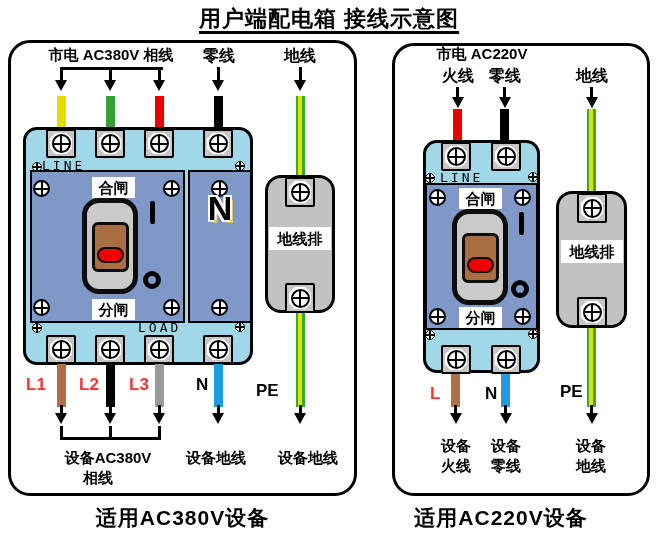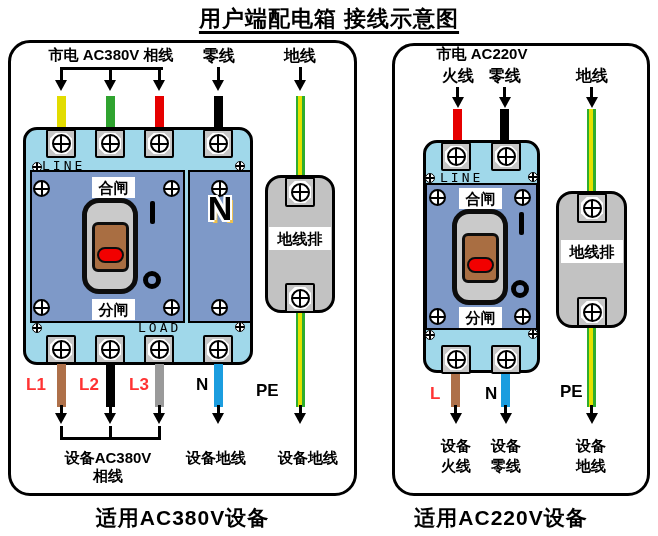--- a/index.html
+++ b/index.html
@@ -149,21 +149,21 @@
     <div class="vl" style="left:158px;top:426px;height:14px;"></div>
     <div class="hl" style="left:60px;top:437px;width:101px;"></div>
 
     <div class="lbl f17 red" style="left:26px;top:375px;">L1</div>
     <div class="lbl f17 red" style="left:79px;top:375px;">L2</div>
     <div class="lbl f17 red" style="left:129px;top:375px;">L3</div>
     <div class="lbl f17" style="left:196px;top:375px;">N</div>
     <div class="lbl f17" style="left:256px;top:381px;">PE</div>
 
     <div class="lbl c f15" style="left:38px;top:449px;width:140px;">设备AC380V</div>
-    <div class="lbl c f15" style="left:38px;top:469px;width:140px;font-family:Liberation Mono, monospace;">相线</div>
+    <div class="lbl c f15" style="left:28px;top:469px;width:140px;">相线</div>
     <div class="lbl c f15" style="left:166px;top:449px;width:100px;">设备地线</div>
     <div class="lbl c f15" style="left:258px;top:449px;width:100px;">设备地线</div>
 
     <div class="bar" style="left:265px;top:175px;width:70px;height:138px;"></div>
     <div class="terminal" style="left:285px;top:177px;height:30px;">
         <span class="screw"></span>
       </div>
     <div class="terminal" style="left:285px;top:283px;height:30px;">
         <span class="screw"></span>
       </div>

